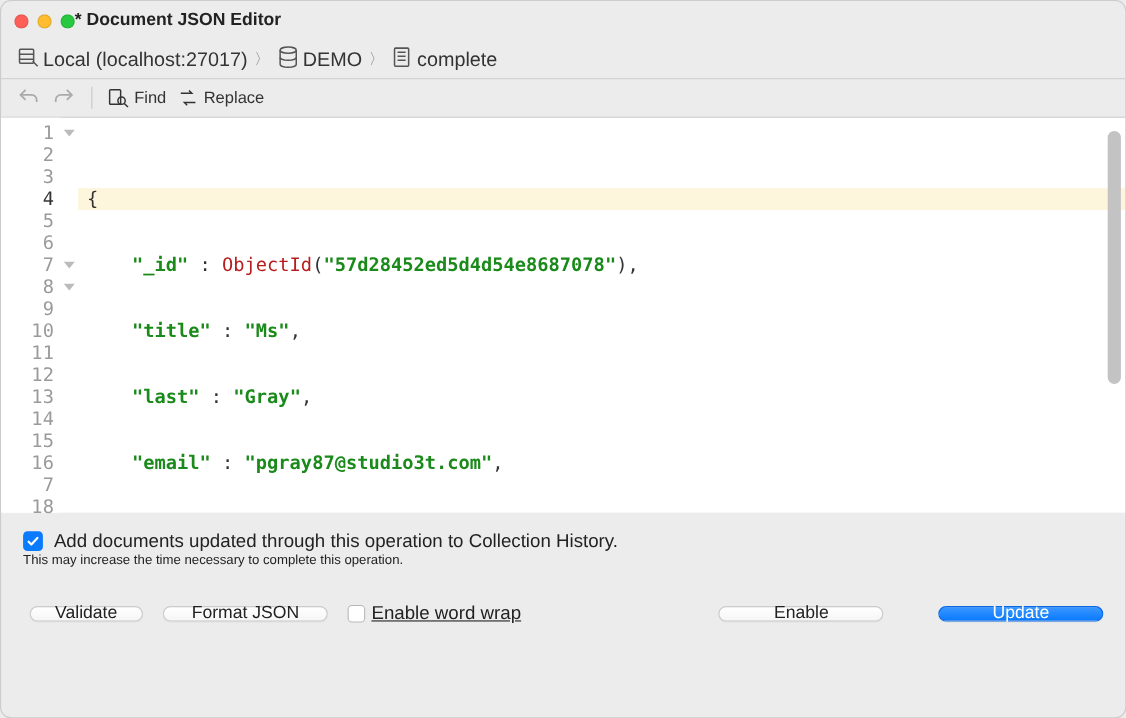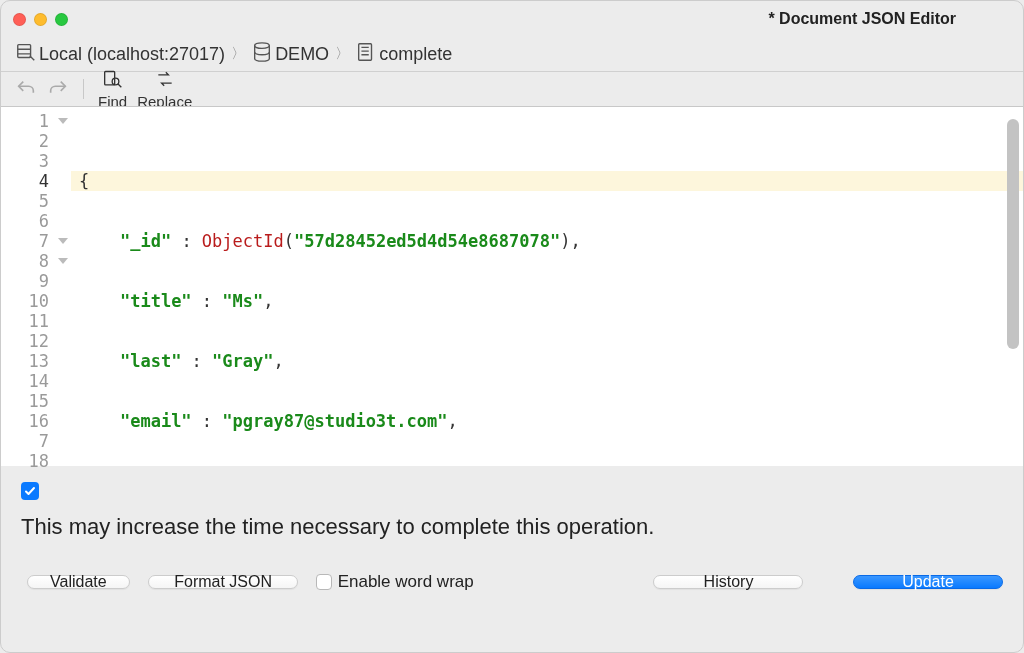--- a/index.html
+++ b/index.html
@@ -6,35 +6,35 @@
   html, body { width: 1024px; height: 653px; overflow: hidden; font-family: -apple-system, BlinkMacSystemFont, "Segoe UI", Helvetica, Arial, sans-serif; }
   body { background: #ececec; border-radius: 10px; border: 1px solid #ccc; position: relative; }
 
   
   .titlebar { height: 36px; display: flex; align-items: center; padding: 0 12px; }
   .traffic-lights { display: flex; gap: 8px; }
   .traffic-light { width: 13px; height: 13px; border-radius: 50%; }
   .tl-red   { background: #ff5f57; border: 0.5px solid rgba(0,0,0,.1); }
   .tl-yellow{ background: #febc2e; border: 0.5px solid rgba(0,0,0,.1); }
   .tl-green { background: #28c840; border: 0.5px solid rgba(0,0,0,.1); }
-  .title { flex: 1; text-align: right; font-size: 16px; font-weight: 600; color: #222; }
+  .title { flex: 1; text-align: left; font-size: 16px; font-weight: 600; color: #222; }
   .title-spacer { width: 55px; }
 
   
   .breadcrumb-bar { height: 34px; display: flex; align-items: center; padding: 0 14px; gap: 2px; font-size: 18px; color: #333; }
   .breadcrumb-bar .chev { color: #888; font-size: 14px; padding: 0 4px; }
   .breadcrumb-bar svg { flex-shrink: 0; }
 
   
   .hdiv { height: 1px; background: #d0d0d0; }
 
   
   .toolbar { height: 34px; display: flex; align-items: center; padding: 0 14px; gap: 10px; }
   .toolbar .sep { width: 1px; height: 20px; background: #c8c8c8; margin: 0 4px; }
-  .toolbar .btn { display: flex; align-items: center; gap: 4px; font-size: 15px; color: #333; cursor: default; flex-direction: column; }
+  .toolbar .btn { display: flex; align-items: center; gap: 4px; font-size: 15px; color: #333; cursor: default; }
   .toolbar .btn.dim { opacity: .35; }
   .toolbar svg { display: block; }
 
   
   .editor-wrap { position: relative; height: 360px; border-top: 1px solid #c8c8c8; background: #fff; display: flex; font-family: "Menlo", "Consolas", monospace; font-size: 17px; line-height: 20px; }
   .gutter { width: 54px; background: #fff; color: #9a9a9a; text-align: right; padding: 4px 6px 4px 4px; user-select: none; border-right: 0; }
   .gutter div { height: 20px; }
   .gutter .num4 { color: #333; }
   .foldcol { width: 16px; padding-top: 4px; }
   .foldcol div { height: 20px; display:flex; align-items:center; justify-content:center; }
@@ -50,30 +50,30 @@
   .tk-str { color: #1a8a1a; font-weight: 600; }
   
   .scroll-track { position: absolute; right: 2px; top: 6px; bottom: 6px; width: 14px; background: transparent; }
   .scroll-thumb { position: absolute; right: 2px; top: 6px; width: 12px; height: 230px; background: #c3c3c3; border-radius: 6px; }
 
   
   .bottom { padding: 16px 20px 14px 20px; }
   .check-row { display: flex; align-items: center; gap: 10px; font-size: 17px; color: #222; }
   .checkbox { width: 18px; height: 18px; border-radius: 4px; background: #0a7aff; display:flex; align-items:center; justify-content:center; }
   .checkbox svg { display:block; }
-  .hint { margin-top: 14px; font-size: 22px; color: #222; }
+  .hint { font-size: 12px; color: #222; }
 
   
   .button-row { display: flex; align-items: center; gap: 18px; padding: 18px 20px 20px 26px; }
   .spacer { flex: 1; }
   .mac-btn { height: 14px; padding: 0 22px; border-radius: 7px; border: 1px solid #ccc; background: linear-gradient(#fff,#f5f5f5); font-size: 16px; color: #222; display:flex; align-items:center; justify-content:center; box-shadow: 0 1px 1px rgba(0,0,0,.05); }
   .mac-btn.wide { min-width: 150px; padding-left: 23px; }
   .mac-btn.primary { background: linear-gradient(#3a97ff,#0a7aff); border: 1px solid #0a6ae6; color: #fff; min-width: 150px; margin-left: 32px; }
   .ww-check { width: 16px; height: 16px; border-radius: 4px; border: 1px solid #b8b8b8; background: #fff; display:inline-block; margin-right: 6px; vertical-align: -3px; }
-  .ww-label { font-size: 17px; color: #222; display:flex; align-items:center; }
+  .ww-label { font-size: 17px; color: #222; display:flex; align-items:center;text-decoration:underline; }
 </style>
 </head>
 <body>
 
 <div class="titlebar">
   <div class="traffic-lights">
     <div class="traffic-light tl-red"></div>
     <div class="traffic-light tl-yellow"></div>
     <div class="traffic-light tl-green"></div>
   </div>
@@ -222,35 +222,36 @@
   </div>
 </div>
 
 <div class="bottom">
   <div class="check-row">
     <span class="checkbox">
       <svg width="12" height="12" viewBox="0 0 24 24" fill="none" stroke="#fff" stroke-width="4" stroke-linecap="round" stroke-linejoin="round">
           <polyline points="4 13 9 18 20 6"></polyline>
         </svg>
     </span>
+    <span>Add documents updated through this operation to Collection History.</span>
   </div>
   <div class="hint">This may increase the time necessary to complete this operation.</div>
 </div>
 
 <div class="button-row">
   <div class="mac-btn">
       <span>Validate</span>
     </div>
   <div class="mac-btn wide">
       <span>Format JSON</span>
     </div>
   <label class="ww-label">
     <span class="ww-check"></span>
     <span>Enable word wrap</span>
   </label>
   <div class="spacer"></div>
   <div class="mac-btn wide">
-      <span>History</span>
+      <span>Enable</span>
     </div>
   <div class="mac-btn primary">
       <span>Update</span>
     </div>
 </div>
 
 </body></html>

